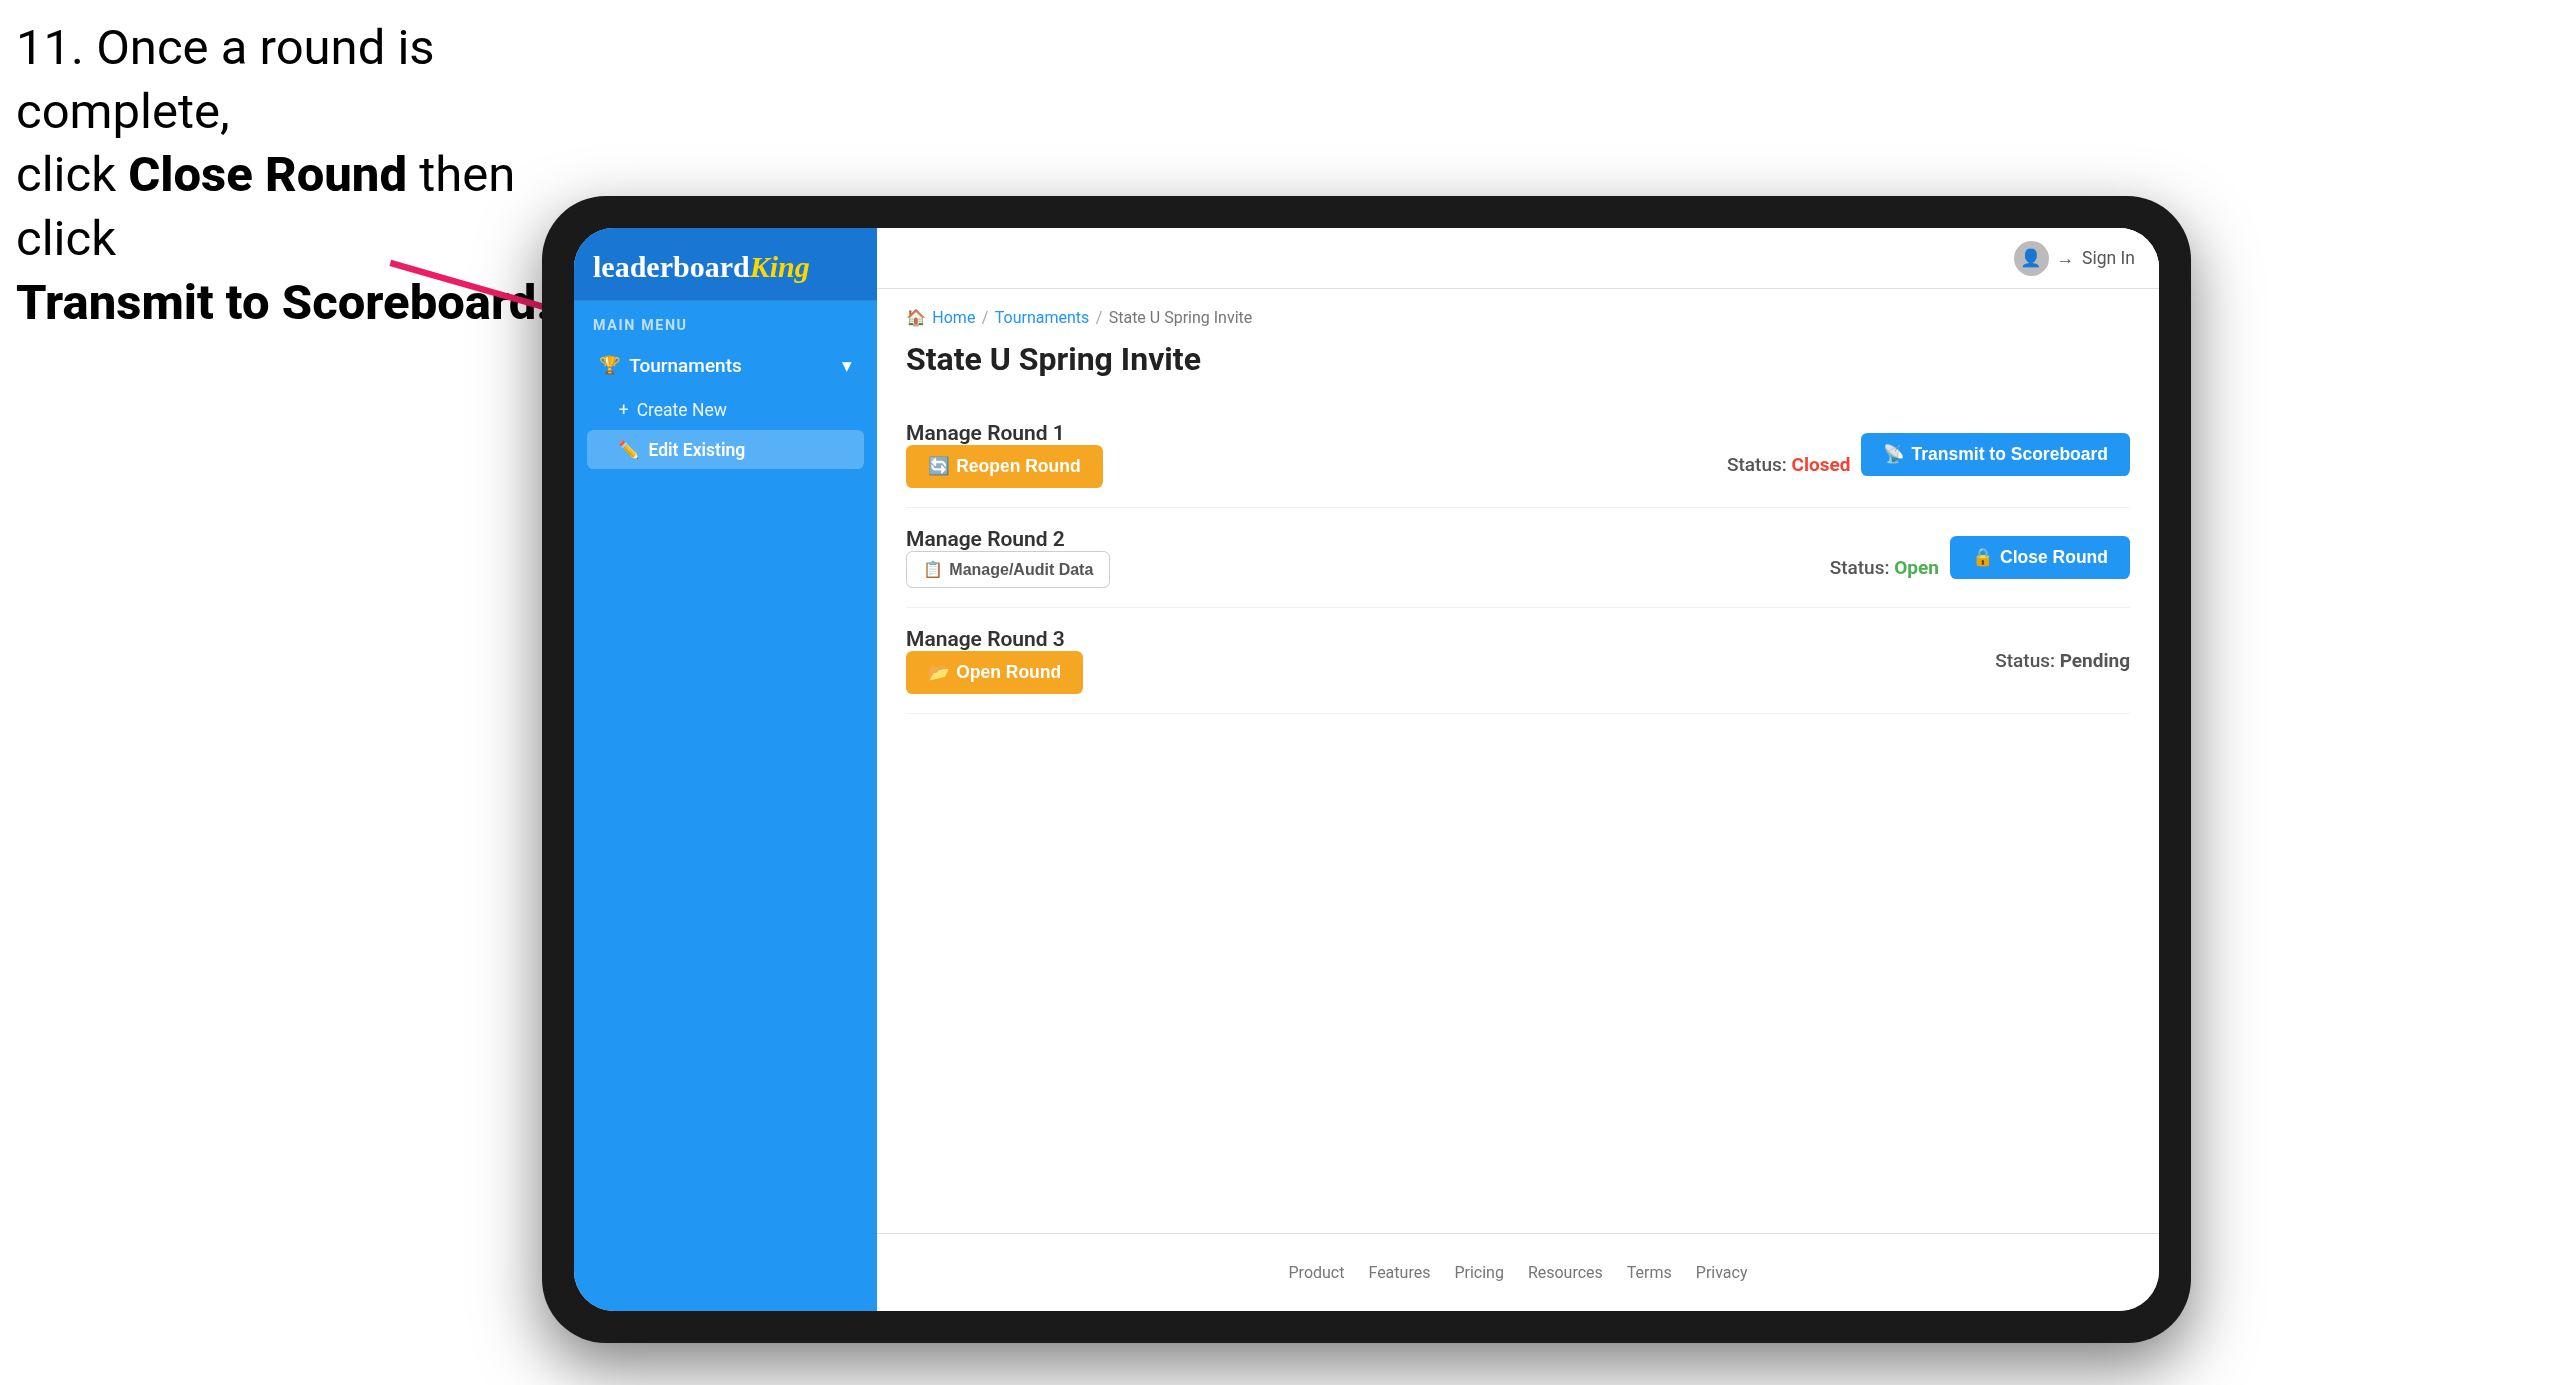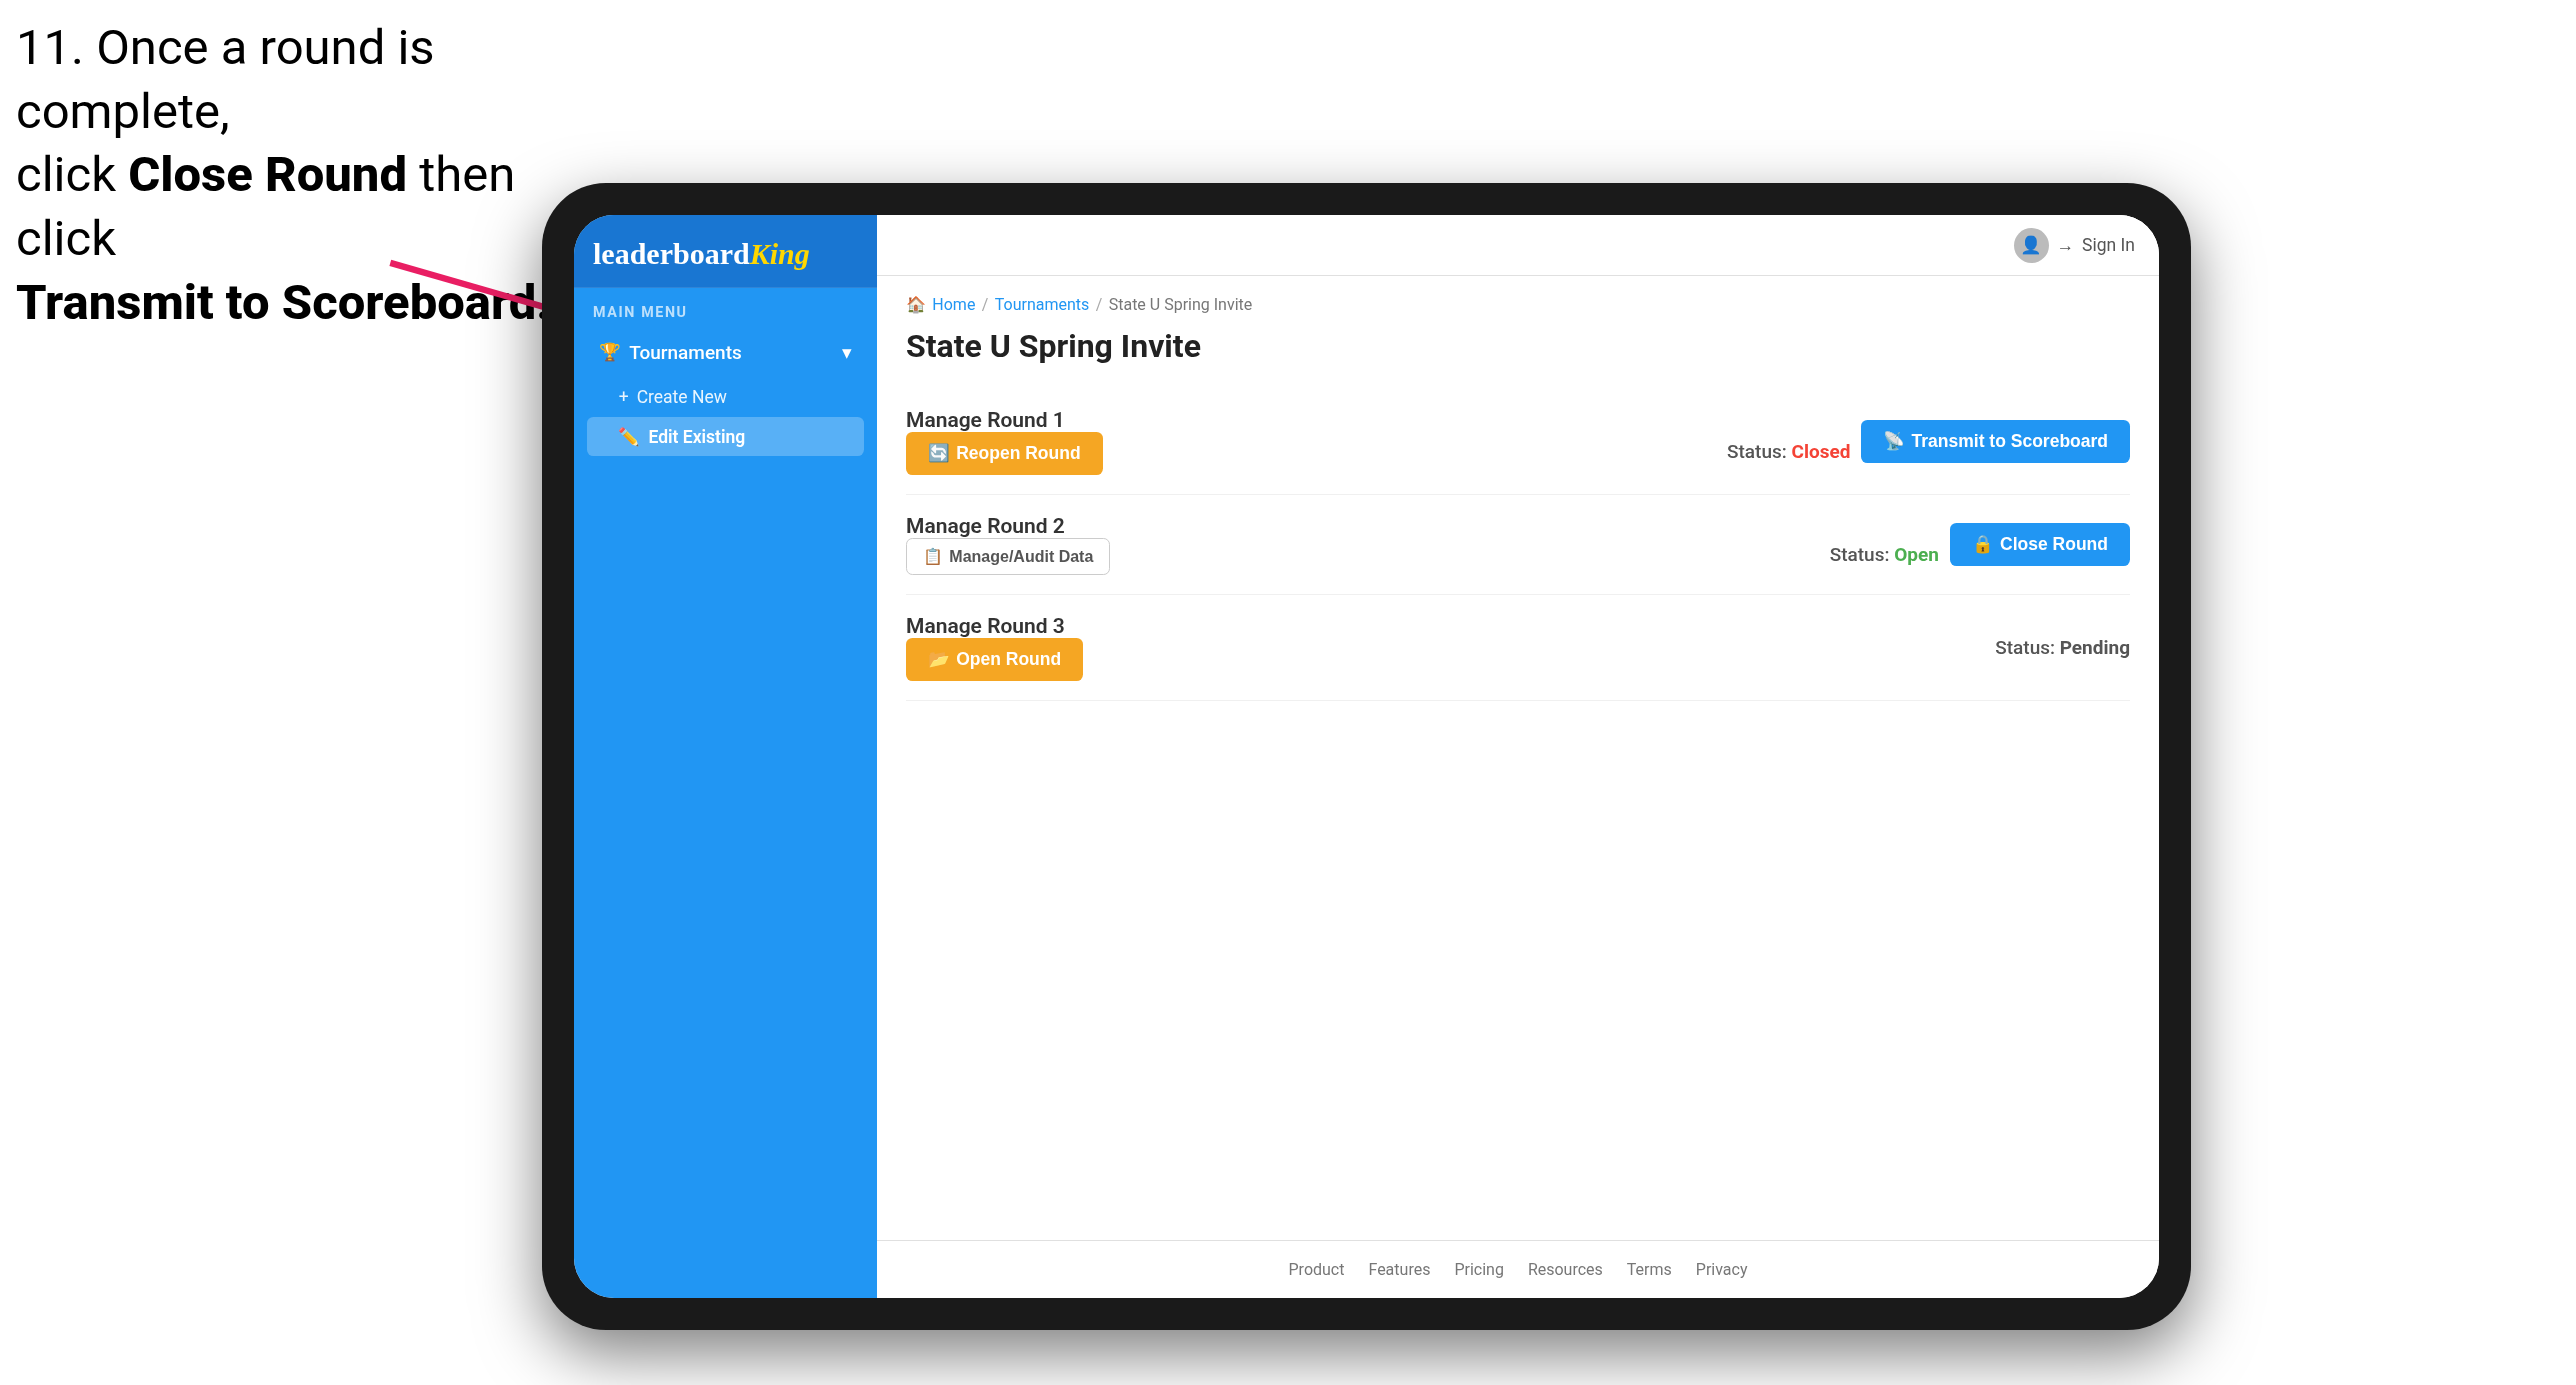--- a/index.html
+++ b/index.html
@@ -32,21 +32,21 @@
       top: 0;
       left: 0;
       width: 2576px;
       height: 1386px;
       pointer-events: none;
     }
 
     
     .tablet-device {
       position: absolute;
-      top: 183px;
+      top: 196px;
       left: 542px;
       width: 1649px;
       height: 1147px;
       background: #1a1a1a;
       border-radius: 64px;
       padding: 32px;
       box-shadow: 0 24px 64px rgba(0,0,0,0.5);
     }
 
     .tablet-screen {
@@ -291,21 +291,21 @@
     .btn-outline {
       background: white;
       border: 0.8px solid #ccc;
       color: #555;
       font-size: 16px;
       padding: 8px 16px;
     }
 
     
     .footer {
-      padding: 19px 24px;
+      padding: 29px 24px;
       border-top: 0.8px solid #e0e0e0;
       display: flex;
       justify-content: center;
       gap: 24px;
       align-items: flex-end;
     }
 
     .footer-link {
       font-size: 16px;
       color: #777;

